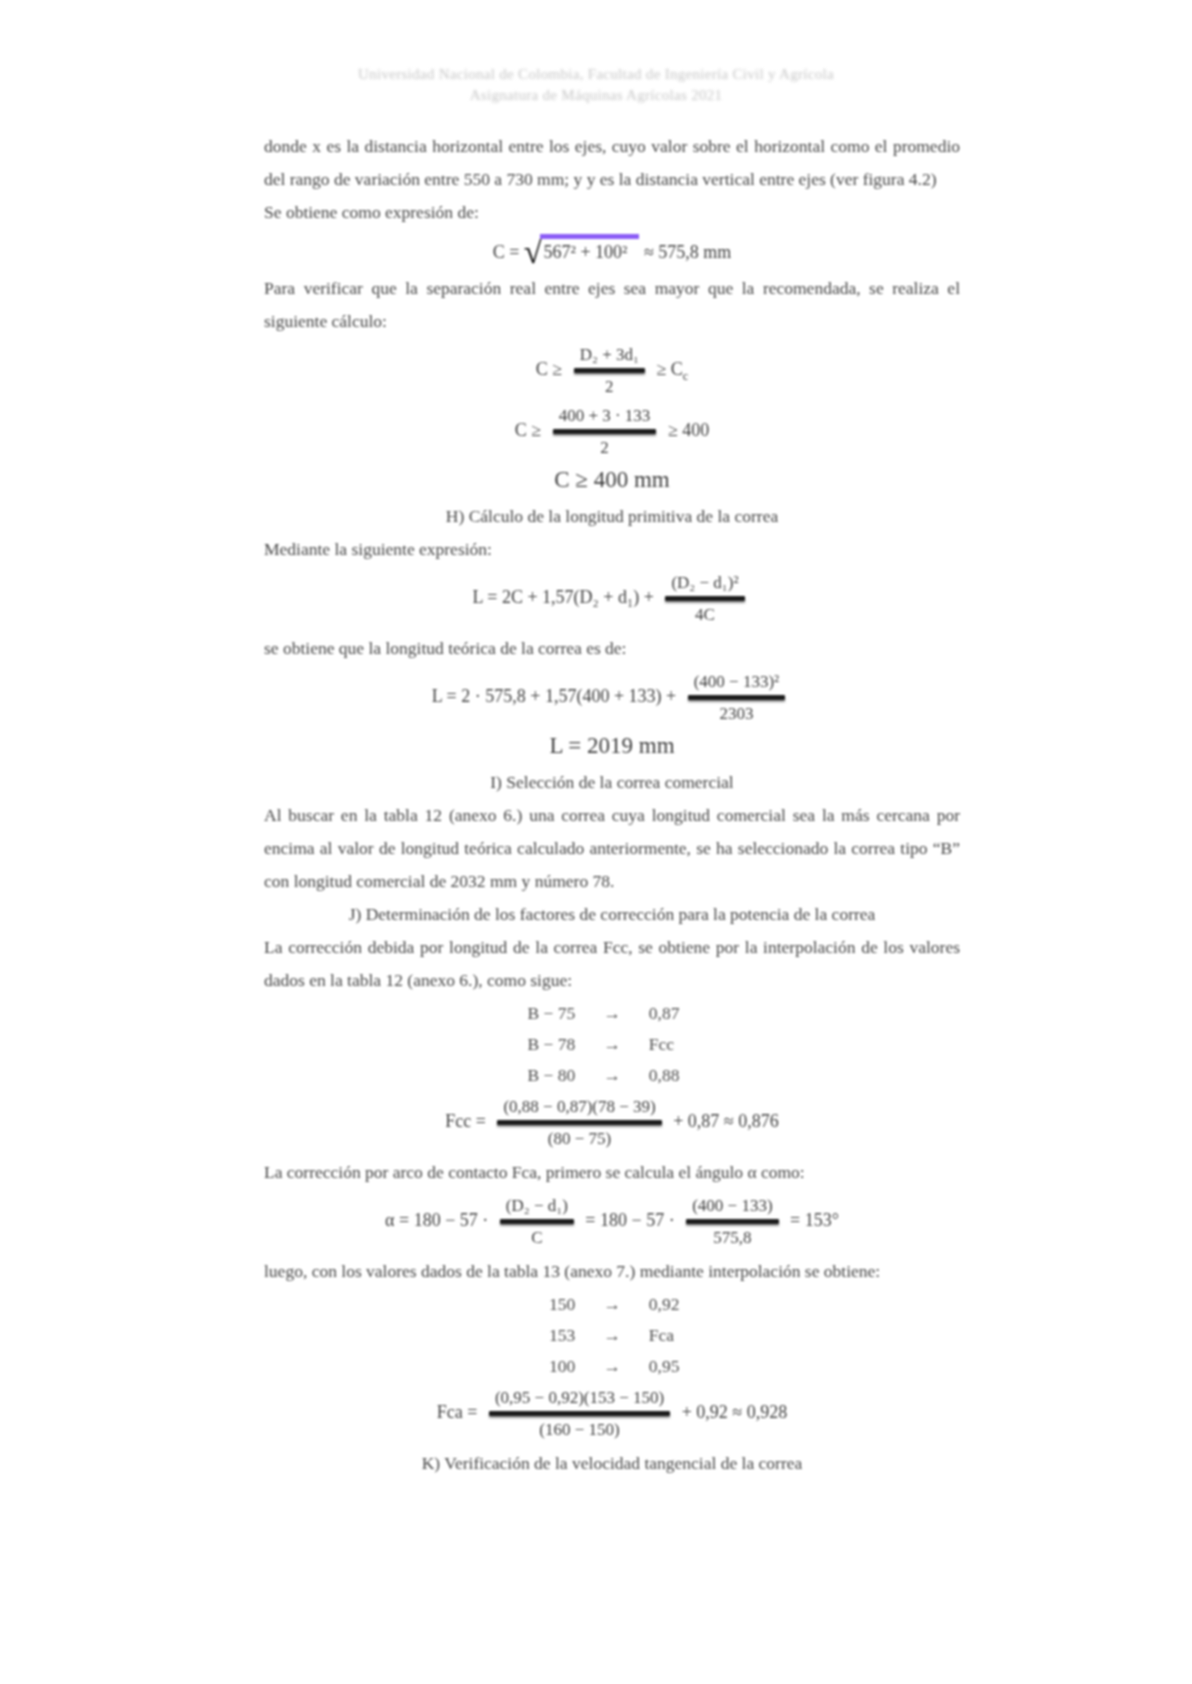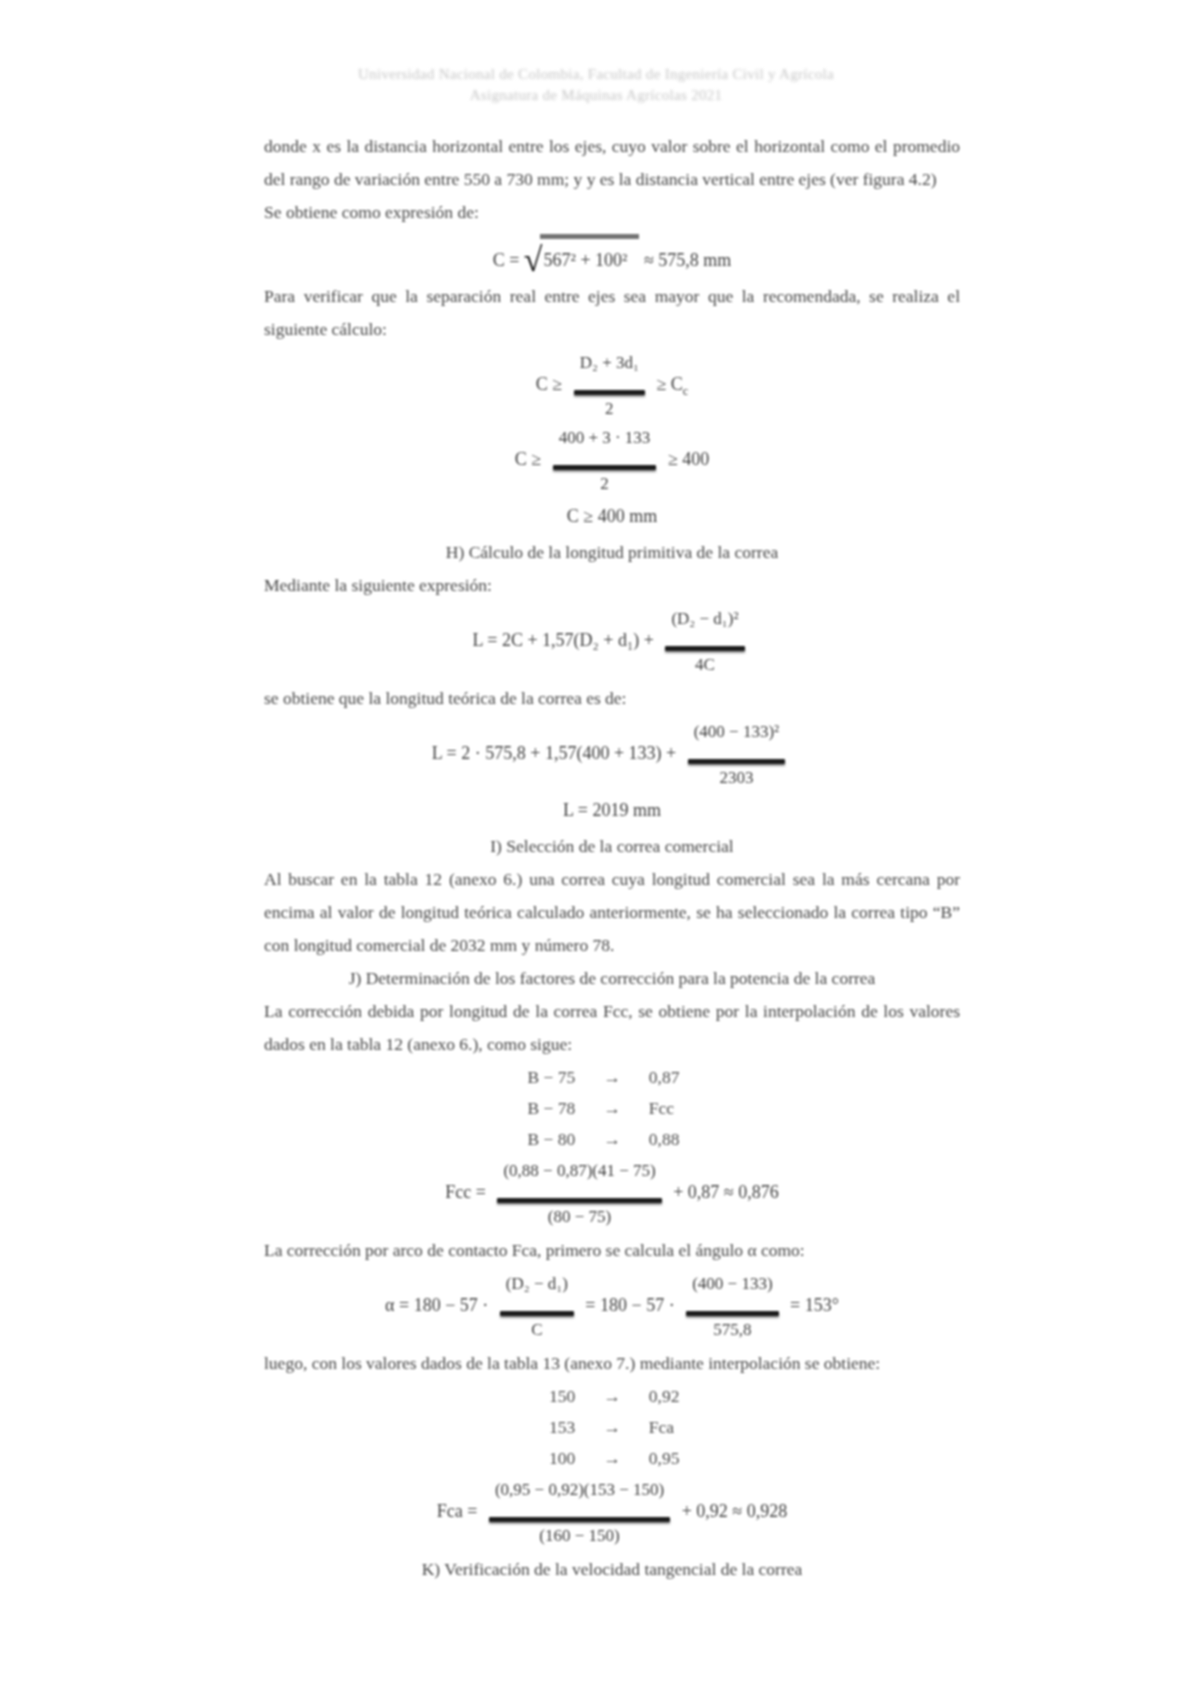--- a/index.html
+++ b/index.html
@@ -39,43 +39,43 @@
   .lead-line { margin-bottom: 2px; }
   .heading { margin: 2px 0; text-align: center; }
   .equation {
     text-align: center;
     margin: 5px 0;
     font-size: 18px;
     line-height: 30px;
     color: #3d3d3d;
     white-space: nowrap;
   }
-  .equation.result { font-size: 18px; }
+  .equation.result { font-size: 23px; }
   .frac {
     display: inline-flex;
     flex-direction: column;
     vertical-align: middle;
     margin: 0 7px;
     text-align: center;
     line-height: 24px;
     font-size: 17px;
   }
-  .frac .num { padding: 0 6px 15px; }
+  .frac .num { padding: 0 6px 1px; }
   .frac .bar { height: 5px; background: #1c1c1c; border-radius: 1px; box-shadow: 0 2px 2px rgba(120,120,120,.8); }
   .frac .den { padding: 2px 6px 0; }
   .radical-sign {
     font-size: 34px;
     font-weight: bold;
     color: #101010;
     vertical-align: -5px;
     margin-right: -3px;
   }
   .radicand {
-    border-top: 5px solid #737373;
-    padding: 8px 12px 0 4px;
+    border-top: 5px solid #8b5cf6;
+    padding: 0 12px 0 4px;
     display: inline-block;
     line-height: 26px;
   }
   .map-row {
     display: flex;
     justify-content: center;
     gap: 28px;
     line-height: 30px;
     font-size: 17.5px;
     color: #4a4a4a;
@@ -177,21 +177,21 @@
     </div>
     <div class="map-row">
       <span class="from">B − 80</span>
       <span class="arrow">→</span>
       <span class="to">0,88</span>
     </div>
 
     <div class="equation">
       <span>Fcc =</span>
       <span class="frac">
-        <span class="num">(0,88 − 0,87)(41 − 75)</span>
+        <span class="num">(0,88 − 0,87)(78 − 39)</span>
         <span class="bar"></span>
         <span class="den">(80 − 75)</span>
       </span>
       <span>+ 0,87 ≈ 0,876</span>
     </div>
 
     <p class="para">La corrección por arco de contacto Fca, primero se calcula el ángulo α como:</p>
 
     <div class="equation">
       <span>α = 180 − 57 ·</span>

